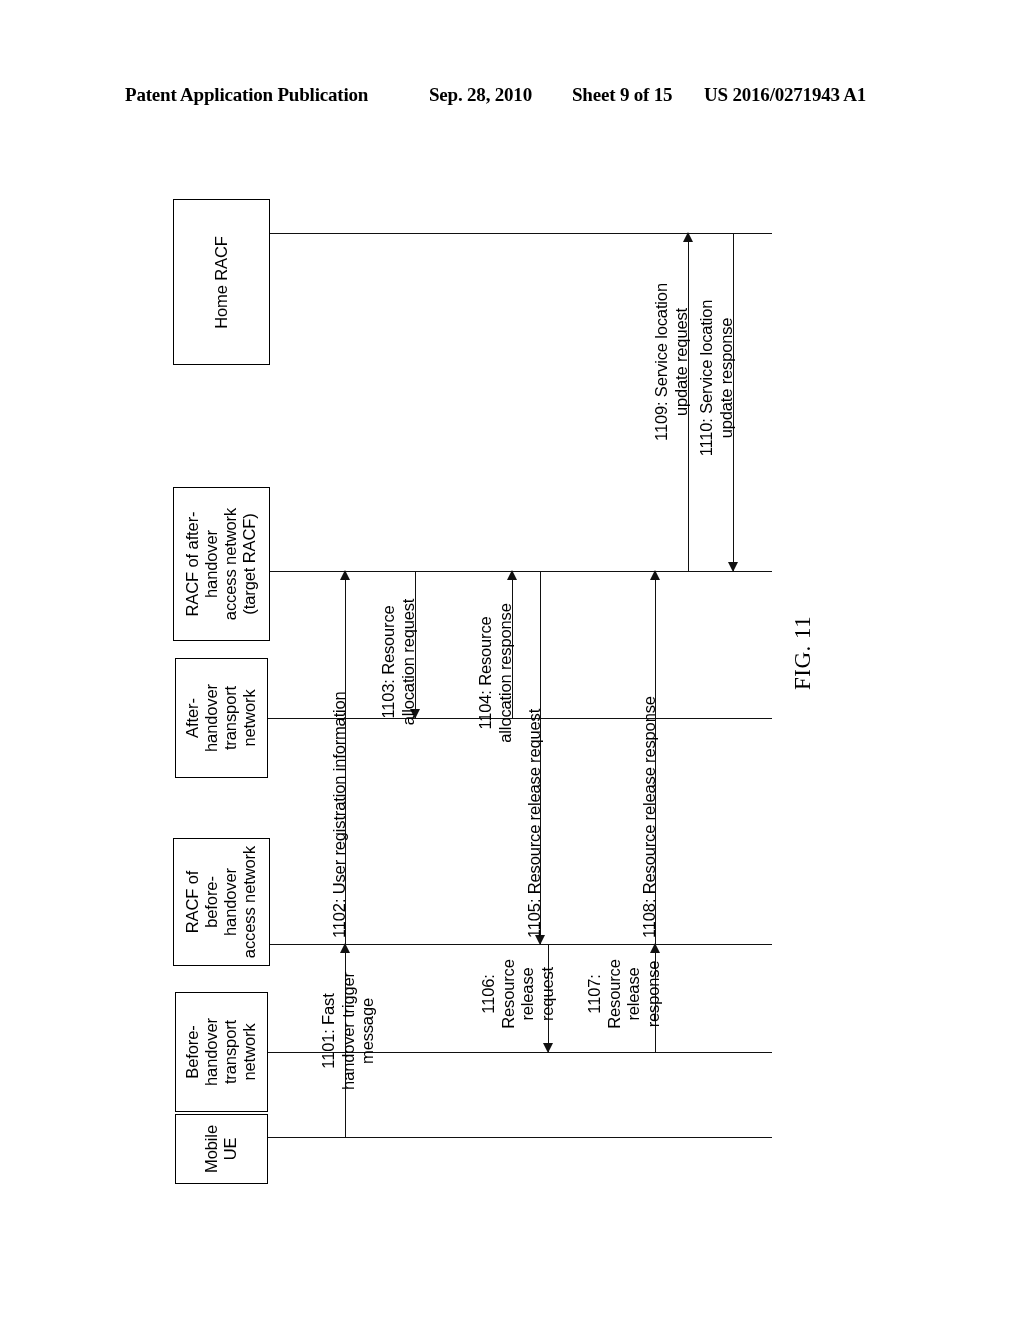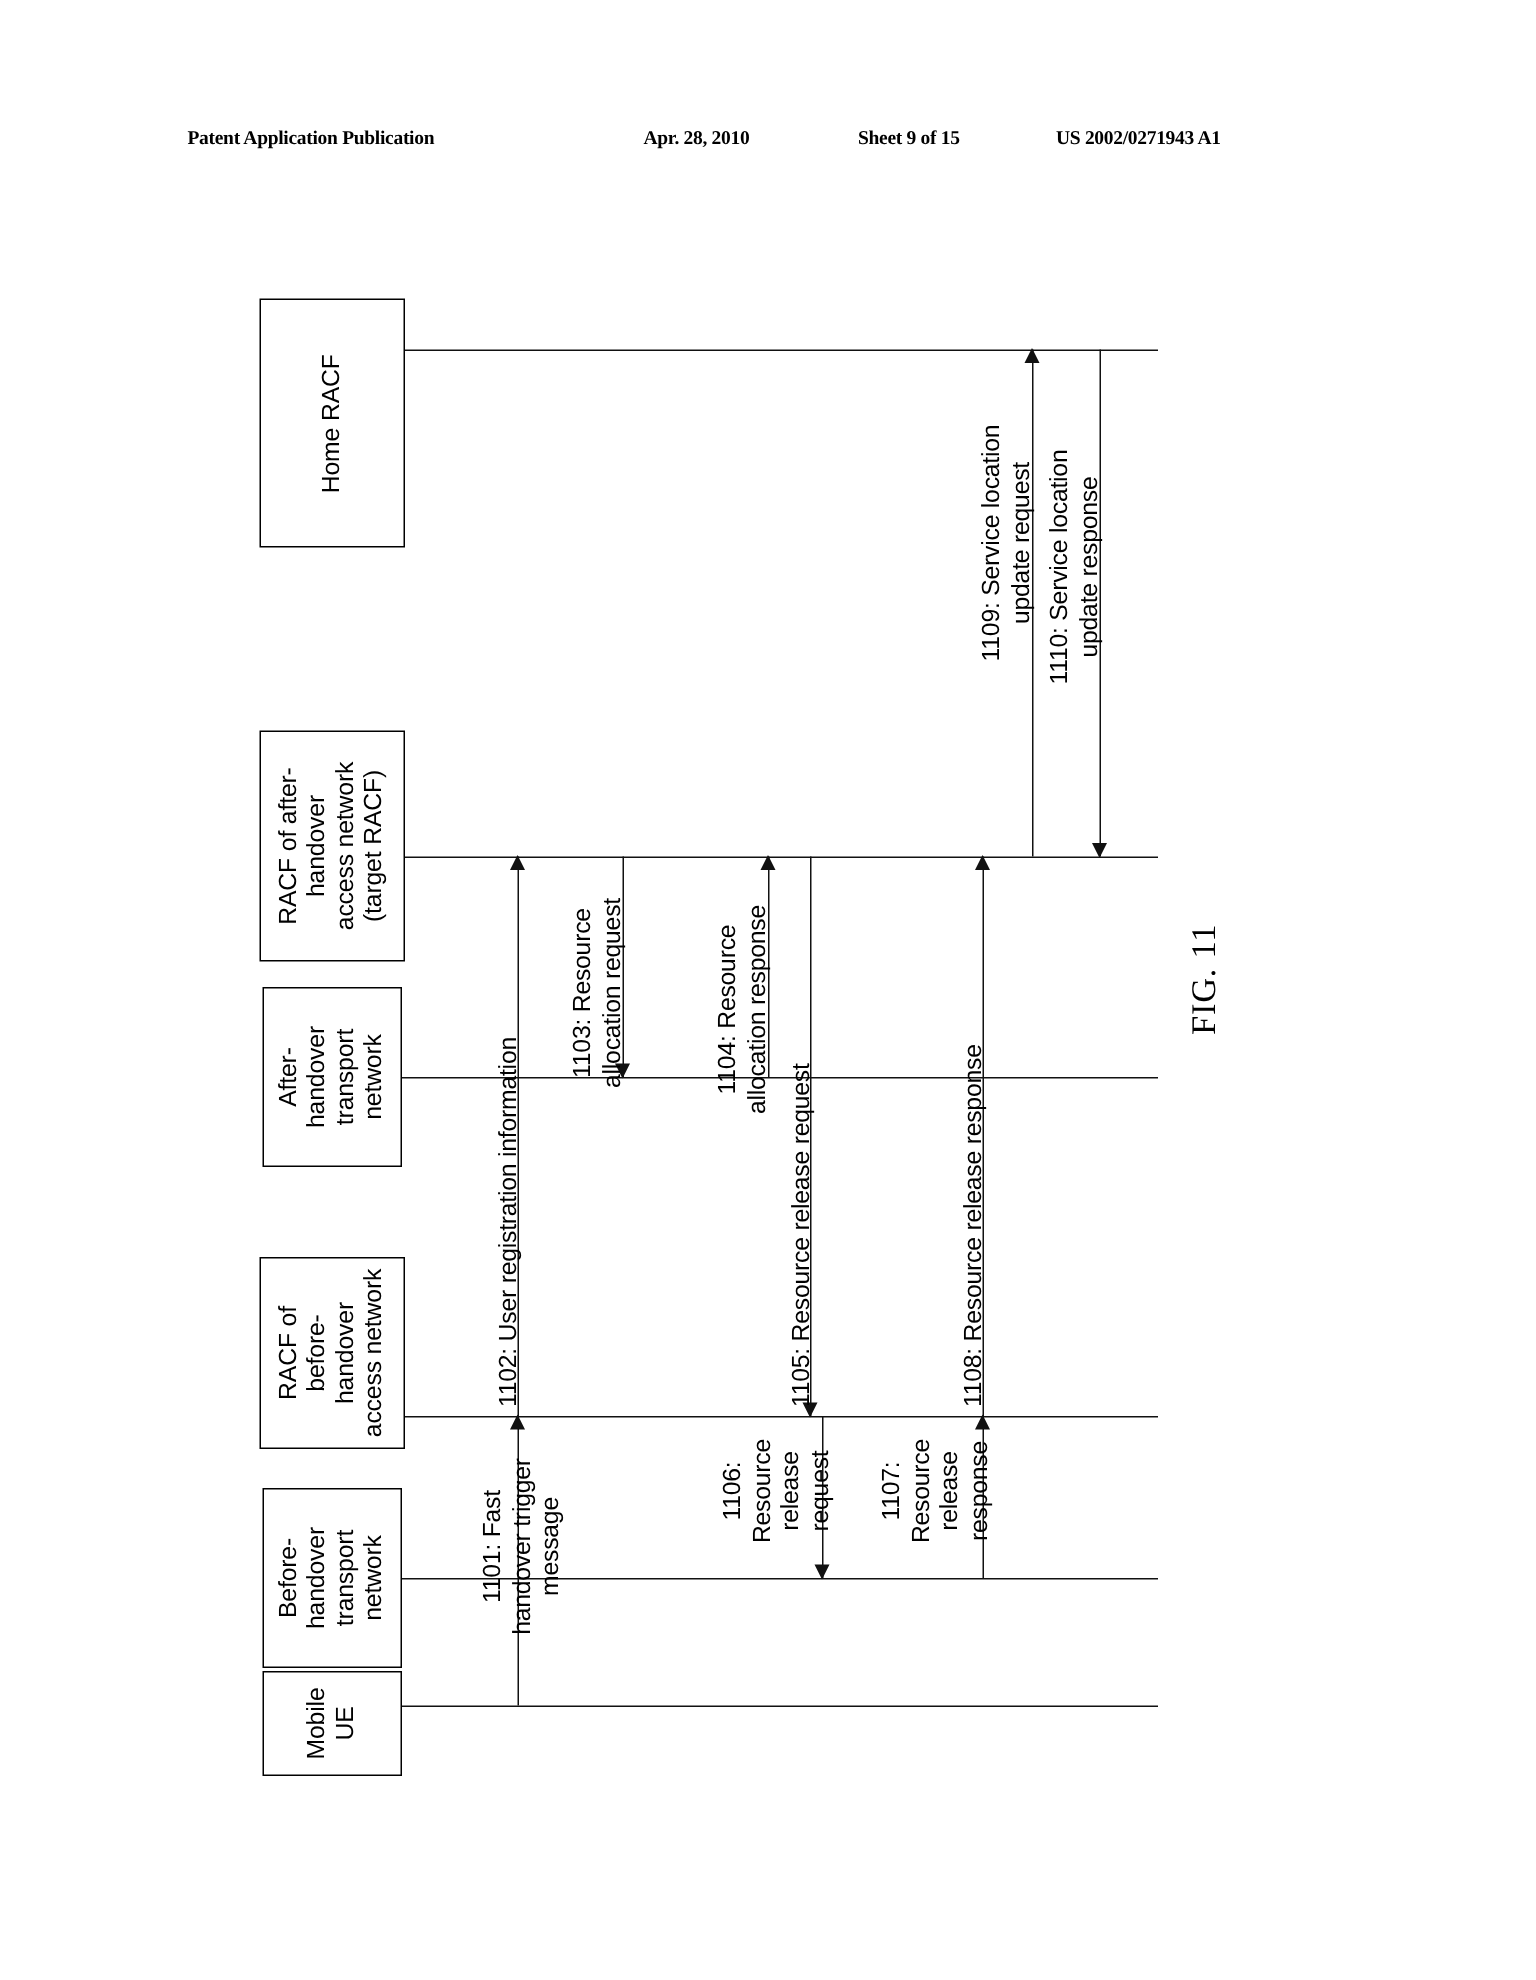--- a/index.html
+++ b/index.html
@@ -18,21 +18,21 @@
 
   
   #patent-header {
     position: absolute;
     top: 84px;
     left: 0;
     width: 1024px;
     height: 30px;
     font-family: "Liberation Serif", serif;
     font-weight: bold;
-    font-size: 13px;
+    font-size: 19px;
     letter-spacing: -0.2px;
     white-space: nowrap;
   }
   #patent-header .hdr-pub {
     position: absolute;
     left: 125px;
     top: 0;
   }
   #patent-header .hdr-date {
     position: absolute;
@@ -141,23 +141,23 @@
     font-size: 23px;
     letter-spacing: 0.5px;
     white-space: nowrap;
   }
 </style>
 </head>
 <body>
 
 <div id="patent-header">
   <span class="hdr-pub">Patent Application Publication</span>
-  <span class="hdr-date">Apr. 28, 2010</span>
+  <span class="hdr-date">Sep. 28, 2010</span>
   <span class="hdr-sheet">Sheet 9 of 15</span>
-  <span class="hdr-num">US 2002/0271943 A1</span>
+  <span class="hdr-num">US 2016/0271943 A1</span>
 </div>
 
 <div id="figure">
 
   <div class="actor-box" style="left:173px; top:199px; width:97px; height:166px;">
     <div class="actor-label">Home RACF</div>
   </div>
 
   <div class="actor-box" style="left:173px; top:487px; width:97px; height:154px;">
     <div class="actor-label multi" style="white-space:pre;">RACF of after-

